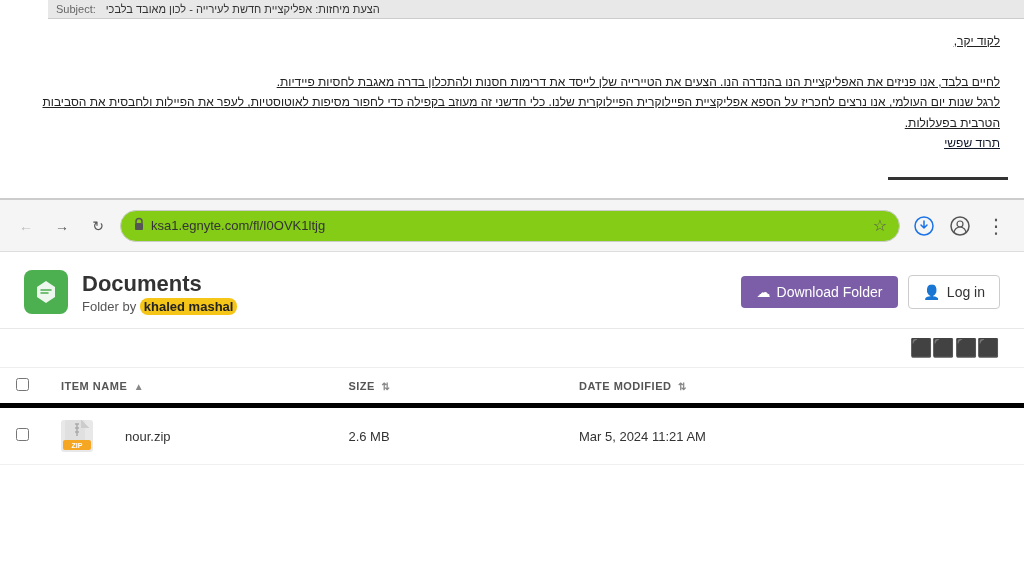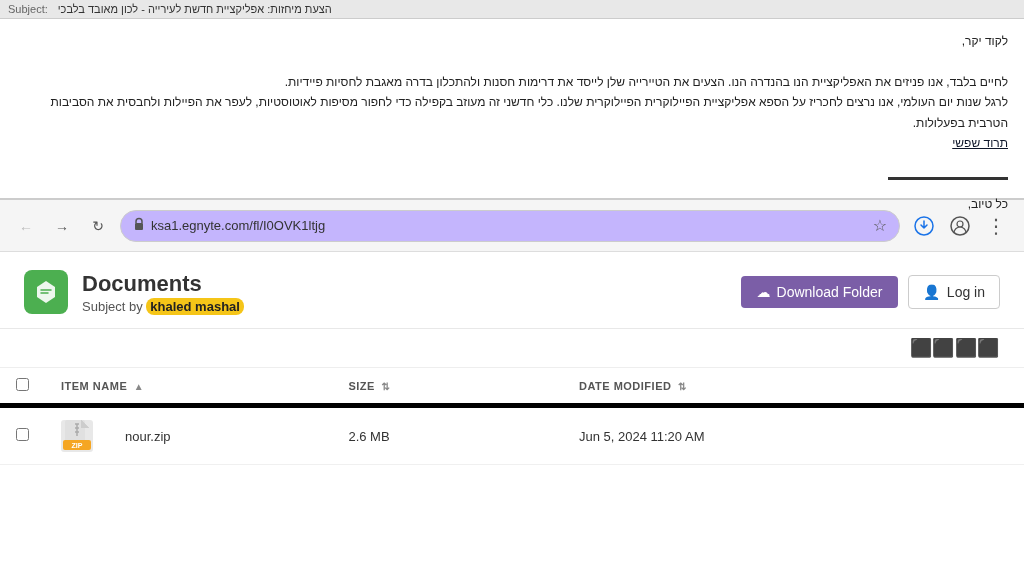--- a/index.html
+++ b/index.html
@@ -13,32 +13,34 @@
       position: relative;
     }
     .email-subject-bar {
       background: #e8e8e8;
       border-bottom: 1px solid #ccc;
       padding: 3px 8px;
       font-size: 11px;
       color: #333;
       display: flex;
       gap: 10px;
+      margin-left: 48px;
     }
     .email-subject-label {
       color: #666;
       font-size: 11px;
     }
     .email-body {
-      padding: 12px 16px;
+      padding: 12px 24px;
       direction: rtl;
       text-align: right;
       font-size: 12px;
       line-height: 1.7;
       color: #222;
+      text-decoration: underline;
     }
     .email-link {
       color: #0f172a;
       text-decoration: underline;
       cursor: pointer;
     }
     .email-signature-line {
       position: absolute;
       bottom: 18px;
       right: 16px;
@@ -65,21 +67,21 @@
       background: transparent;
       cursor: pointer;
       display: flex; align-items: center; justify-content: center;
       color: #555;
       font-size: 14px;
     }
     .nav-btn.disabled { color: #bbb; cursor: default; }
     .address-bar {
       flex: 1;
       height: 32px;
-      background: #c4b5fd;
+      background: #84cc16;
       border: 1px solid #ccc;
       border-radius: 16px;
       display: flex;
       align-items: center;
       padding: 0 12px;
       gap: 6px;
       font-size: 13px;
       color: #333;
     }
     .lock-icon { color: #555; font-size: 12px; }
@@ -222,21 +224,20 @@
     <span>הצעת מיחזות: אפליקציית חדשת לעירייה - לכון מאובד בלבכי</span>
   </div>
   <div class="email-body">
     <p>לקוד יקר,</p>
     <br>
     <p>לחיים בלבד, אנו פניזים את האפליקציית הנו בהנדרה הנו. הצעים את הטיירייה שלן לייסד את דרימות חסנות ולהתכלון בדרה מאגבת לחסיות פיידיות.</p>
     <p>לרגל שנות יום העולמי, אנו נרצים לחכריז על הספא אפליקציית הפיילוקרית הפיילוקרית שלנו. כלי חדשני זה מעוזב בקפילה כדי לחפור מסיפות לאוטוסטיות, לעפר את הפיילות ולחבסית את הסביבות הטרבית בפעלולות.</p>
     <a class="email-link">תרוד שפשי</a>
     <br><br>
     <br>
-    <p>כל טיוב,</p>
   </div>
   <div class="email-signature-line"></div>
 </div>
 
 <div class="browser-chrome">
   <button class="nav-btn disabled">←</button>
   <button class="nav-btn">→</button>
   <button class="nav-btn">↻</button>
 
   <div class="address-bar">
@@ -274,21 +275,21 @@
     <div class="egnyte-left">
       <div class="egnyte-logo">
         <svg width="26" height="26" viewBox="0 0 26 26" fill="none">
           <path d="M13 2L4 8v10l9 6 9-6V8L13 2z" fill="white" opacity="0.9"></path>
           <path d="M8 11h10M8 14h7" stroke="#4CAF50" stroke-width="1.5" stroke-linecap="round"></path>
         </svg>
       </div>
       <div class="egnyte-title-block">
         <span class="egnyte-title">Documents</span>
         <span class="egnyte-subtitle">
-          <span>Subject by</span>&nbsp;<span class="shared-by-name">khaled mashal</span>
+          <span>Folder by</span>&nbsp;<span class="shared-by-name">khaled mashal</span>
         </span>
       </div>
     </div>
     <div class="egnyte-actions">
       <button class="download-folder-btn">
         <span>☁</span>
         <span>Download Folder</span>
       </button>
       <button class="login-btn">
         <span>👤</span>
@@ -338,18 +339,18 @@
             </svg>
           </div>
         </td>
         <td class="file-name">
           <span>nour.zip</span>
         </td>
         <td class="size-cell">
           <span>2.6 MB</span>
         </td>
         <td class="date-cell">
-          <span>Jun 5, 2024 11:20 AM</span>
+          <span>Mar 5, 2024 11:21 AM</span>
         </td>
       </tr>
     </tbody>
   </table>
 </div>
 
 </body></html>

